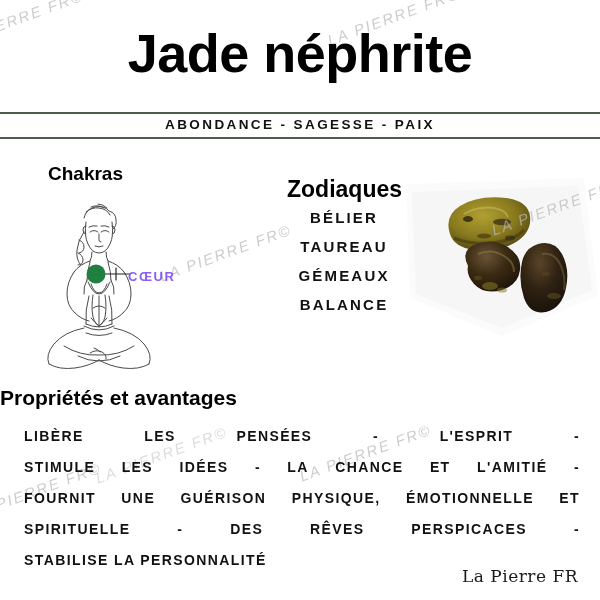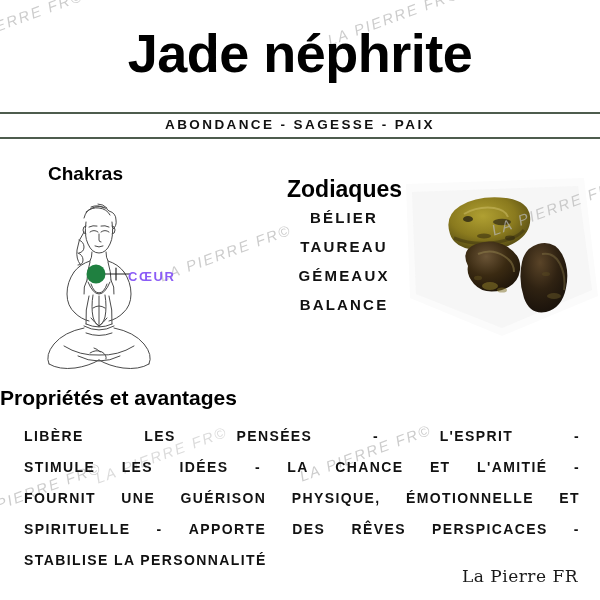--- a/index.html
+++ b/index.html
@@ -357,21 +357,20 @@
       <span>FOURNIT</span>
       <span>UNE</span>
       <span>GUÉRISON</span>
       <span>PHYSIQUE,</span>
       <span>ÉMOTIONNELLE</span>
       <span>ET</span>
     </div>
     <div class="props-line justified">
       <span>SPIRITUELLE</span>
       <span>-</span>
-      <span>APPORTE</span>
       <span>DES</span>
       <span>RÊVES</span>
       <span>PERSPICACES</span>
       <span>-</span>
     </div>
     <div class="props-line">STABILISE LA PERSONNALITÉ</div>
   </div>
 
   <div class="signature">La Pierre FR</div>
 

